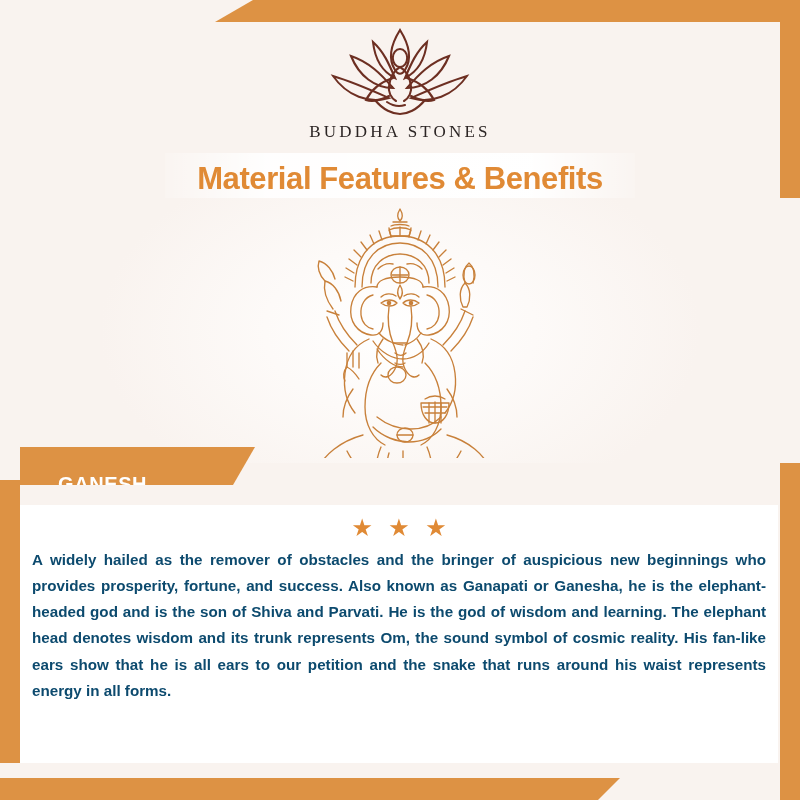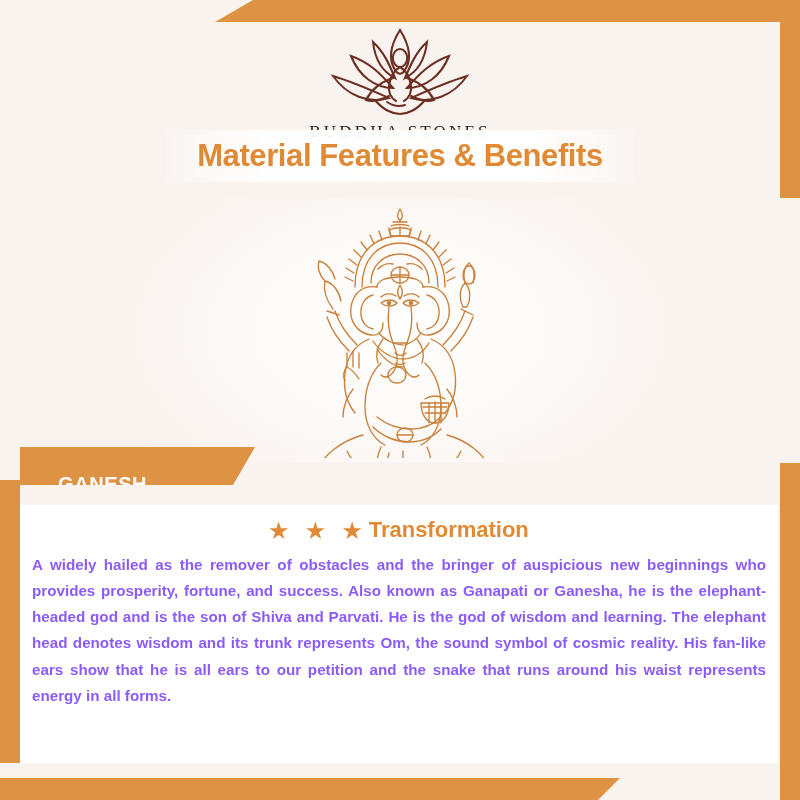--- a/index.html
+++ b/index.html
@@ -82,21 +82,21 @@
     margin-top: 4px;
     font-family: "Liberation Serif", serif;
     font-size: 17px;
     letter-spacing: 3.2px;
     color: #2c2524;
     text-align: center;
   }
 
   .title-band {
     position: absolute;
-    top: 130px;
+    top: 153px;
     left: 165px;
     width: 470px;
     height: 52px;
     background: linear-gradient(to right,
         rgba(255,255,255,0.15) 0%,
         rgba(255,255,255,0.95) 22%,
         rgba(255,255,255,0.98) 78%,
         rgba(255,255,255,0.15) 100%);
     display: flex;
     align-items: center;
@@ -175,21 +175,21 @@
   .feature .star {
     font-size: 21px;
     line-height: 1;
     color: #e08a35;
   }
 
   .body-copy {
     margin: 9px 12px 5px 12px;
     font-size: 15.2px;
     line-height: 1.72;
-    color: #8b5cf6;
+    color: #0c4a6e;
     font-weight: bold;
     text-align: justify;
     text-justify: inter-word;
     hyphens: manual;
   }
 </style>
 </head>
 <body>
 
 <div id="poster">
@@ -339,20 +339,19 @@
 
     <div class="features">
       <div class="feature">
         <span class="star">★</span>
       </div>
       <div class="feature">
         <span class="star">★</span>
       </div>
       <div class="feature">
         <span class="star">★</span>
-        <span>Transformation</span>
       </div>
     </div>
 
     <p class="body-copy">A widely hailed as the remover of obstacles and the bringer of auspicious new beginnings who provides prosperity, fortune, and success. Also known as Ganapati or Ganesha, he is the elephant-headed god and is the son of Shiva and Parvati. He is the god of wisdom and learning. The elephant head denotes wisdom and its trunk represents Om, the sound symbol of cosmic reality. His fan-like ears show that he is all ears to our petition and the snake that runs around his waist represents energy in all forms.</p>
   </div>
 
 </div>
 
 </body></html>

